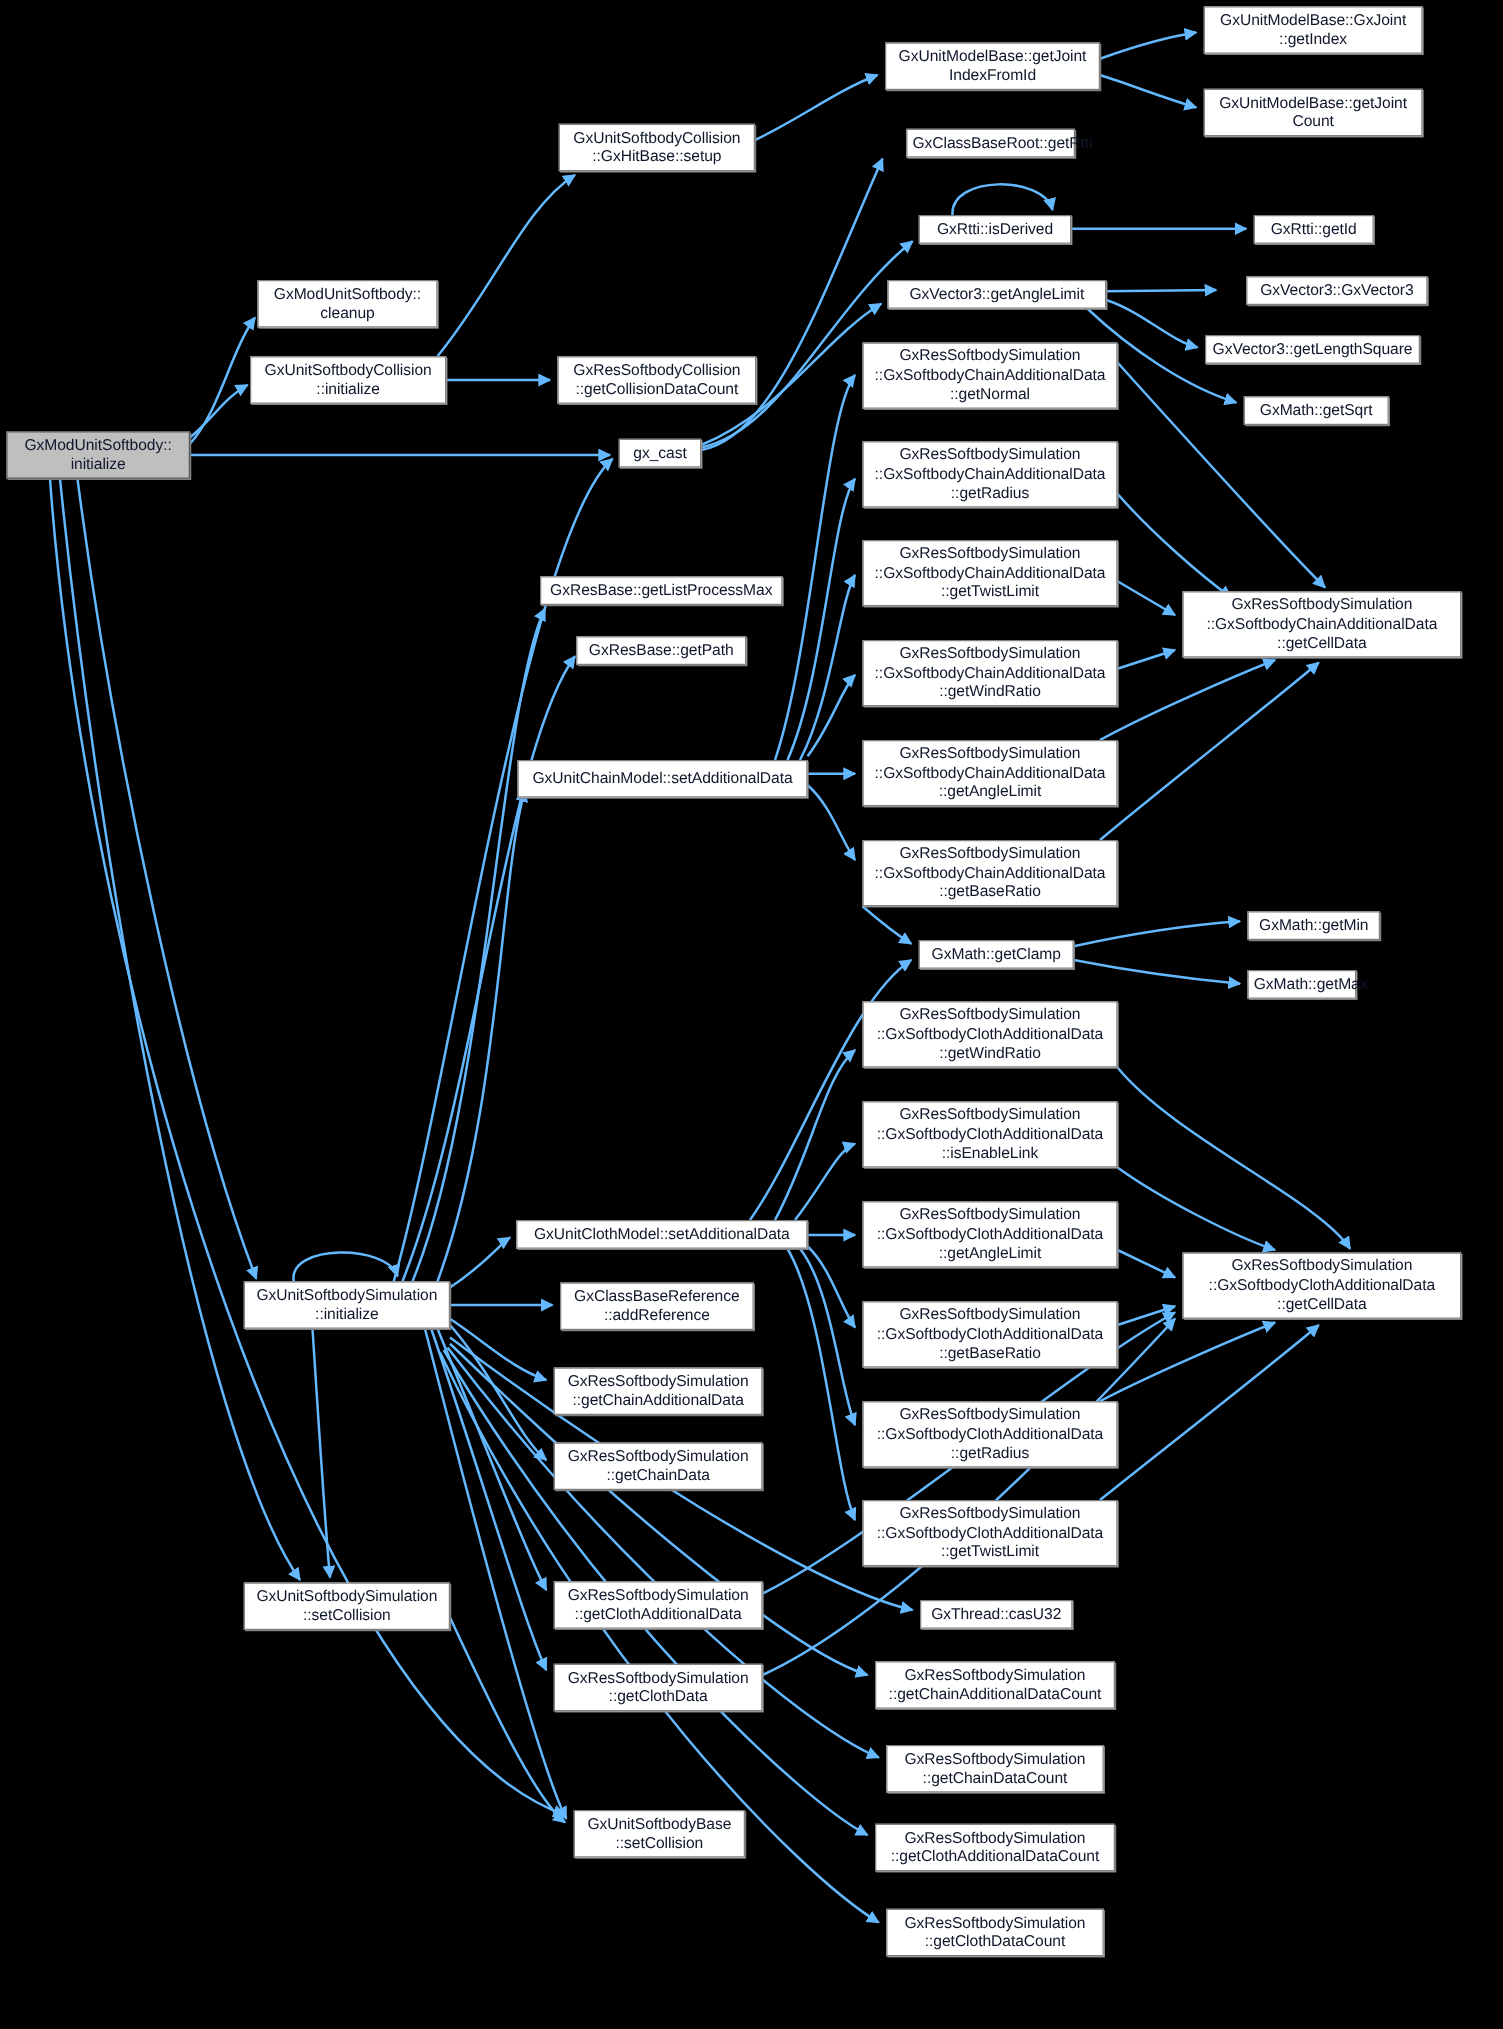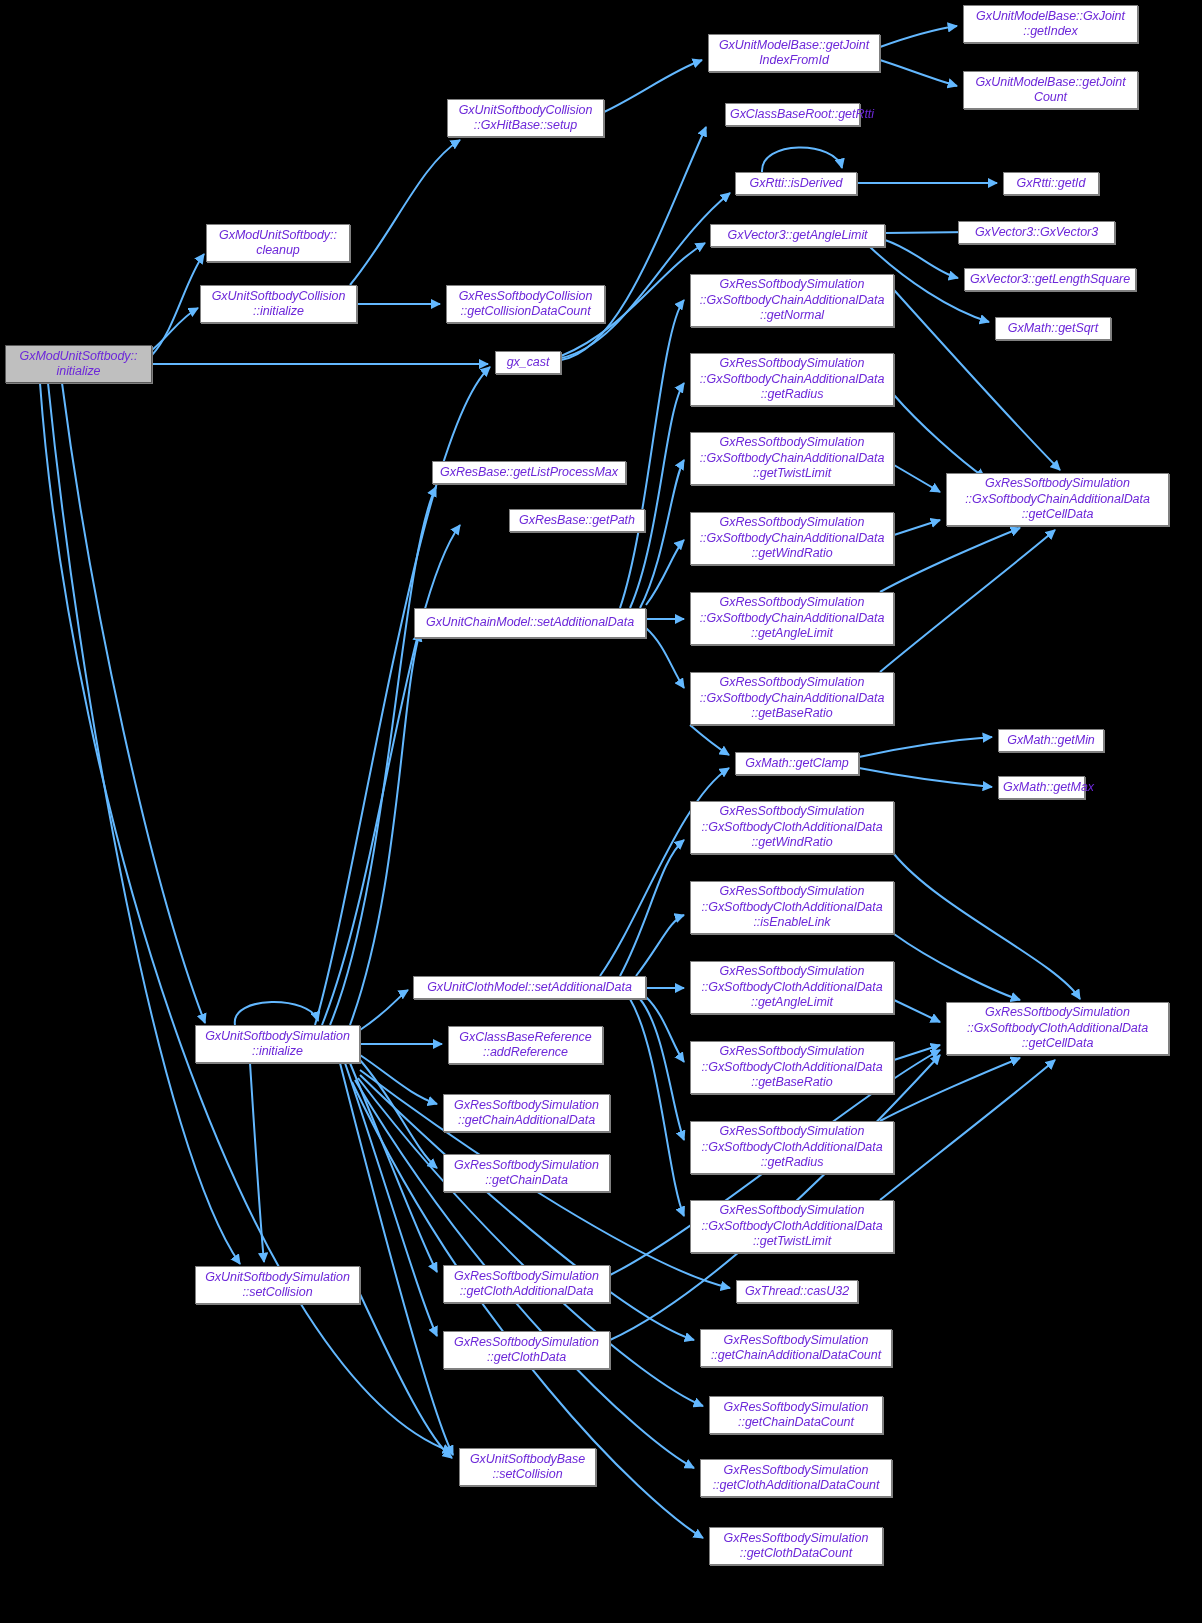--- a/index.html
+++ b/index.html
@@ -23,32 +23,31 @@
     width: 1202px;
     height: 1623px;
     pointer-events: none;
   }
   .node {
     position: absolute;
     box-sizing: border-box;
     background: #ffffff;
     border: 1px solid #808080;
     box-shadow: 1px 1px 0 0 #808080;
-    color: #6d28d9;
+    color: #0f172a;
     font-size: 12.5px;
     line-height: 15.5px;
     text-align: center;
     display: flex;
     align-items: center;
     justify-content: center;
     padding: 1px 4px;
     white-space: pre-line;
     letter-spacing: -0.05px;
     z-index: 5;
-    font-style: italic;
   }
   .node.root {
     background: #bfbfbf;
     border: 1px solid #5a5a5a;
   }
   .node span {
     display: block;
     width: 100%;
   }
 </style>
@@ -148,21 +147,21 @@
       <div class="node" style="left: 708px; top: 34px; width: 172px; height: 38px;"><span>GxUnitModelBase::getJoint
 IndexFromId</span></div>
       <div class="node" style="left: 963px; top: 5px; width: 175px; height: 38px;"><span>GxUnitModelBase::GxJoint
 ::getIndex</span></div>
       <div class="node" style="left: 963px; top: 71px; width: 175px; height: 38px;"><span>GxUnitModelBase::getJoint
 Count</span></div>
       <div class="node" style="left: 712px; top: 103px; width: 135px; height: 23px; margin-left: 13px;"><span>GxClassBaseRoot::getRtti</span></div>
       <div class="node" style="left: 735px; top: 172px; width: 122px; height: 23px;"><span>GxRtti::isDerived</span></div>
       <div class="node" style="left: 1003px; top: 172px; width: 96px; height: 23px;"><span>GxRtti::getId</span></div>
       <div class="node" style="left: 710px; top: 224px; width: 175px; height: 23px;"><span>GxVector3::getAngleLimit</span></div>
-      <div class="node" style="left: 958px; top: 221px; width: 157px; height: 23px;"><span>GxVector3::GxVector3</span></div>
+      <div class="node" style="left: 997px; top: 221px; width: 145px; height: 23px;"><span>GxVector3::GxVector3</span></div>
       <div class="node" style="left: 964px; top: 268px; width: 172px; height: 23px;"><span>GxVector3::getLengthSquare</span></div>
       <div class="node" style="left: 995px; top: 317px; width: 116px; height: 23px; justify-content: flex-end;"><span>GxMath::getSqrt</span></div>
       <div class="node" style="left: 690px; top: 274px; width: 204px; height: 53px;"><span>GxResSoftbodySimulation
 ::GxSoftbodyChainAdditionalData
 ::getNormal</span></div>
       <div class="node" style="left: 690px; top: 353px; width: 204px; height: 53px;"><span>GxResSoftbodySimulation
 ::GxSoftbodyChainAdditionalData
 ::getRadius</span></div>
       <div class="node" style="left: 690px; top: 432px; width: 204px; height: 53px;"><span>GxResSoftbodySimulation
 ::GxSoftbodyChainAdditionalData
@@ -173,21 +172,21 @@
       <div class="node" style="left: 690px; top: 592px; width: 204px; height: 53px;"><span>GxResSoftbodySimulation
 ::GxSoftbodyChainAdditionalData
 ::getAngleLimit</span></div>
       <div class="node" style="left: 690px; top: 672px; width: 204px; height: 53px;"><span>GxResSoftbodySimulation
 ::GxSoftbodyChainAdditionalData
 ::getBaseRatio</span></div>
       <div class="node" style="left: 946px; top: 473px; width: 223px; height: 53px;"><span>GxResSoftbodySimulation
 ::GxSoftbodyChainAdditionalData
 ::getCellData</span></div>
       <div class="node" style="left: 432px; top: 461px; width: 194px; height: 23px;"><span>GxResBase::getListProcessMax</span></div>
-      <div class="node" style="left: 461px; top: 509px; width: 136px; height: 23px; margin-left: 48px;"><span>GxResBase::getPath</span></div>
+      <div class="node" style="left: 461px; top: 509px; width: 136px; height: 23px;"><span>GxResBase::getPath</span></div>
       <div class="node" style="left: 414px; top: 608px; width: 232px; height: 30px;"><span>GxUnitChainModel::setAdditionalData</span></div>
       <div class="node" style="left: 735px; top: 752px; width: 124px; height: 23px;"><span>GxMath::getClamp</span></div>
       <div class="node" style="left: 998px; top: 729px; width: 106px; height: 23px;"><span>GxMath::getMin</span></div>
       <div class="node" style="left: 998px; top: 776px; width: 87px; height: 23px;"><span>GxMath::getMax</span></div>
       <div class="node" style="left: 690px; top: 801px; width: 204px; height: 53px;"><span>GxResSoftbodySimulation
 ::GxSoftbodyClothAdditionalData
 ::getWindRatio</span></div>
       <div class="node" style="left: 690px; top: 881px; width: 204px; height: 53px;"><span>GxResSoftbodySimulation
 ::GxSoftbodyClothAdditionalData
 ::isEnableLink</span></div>

